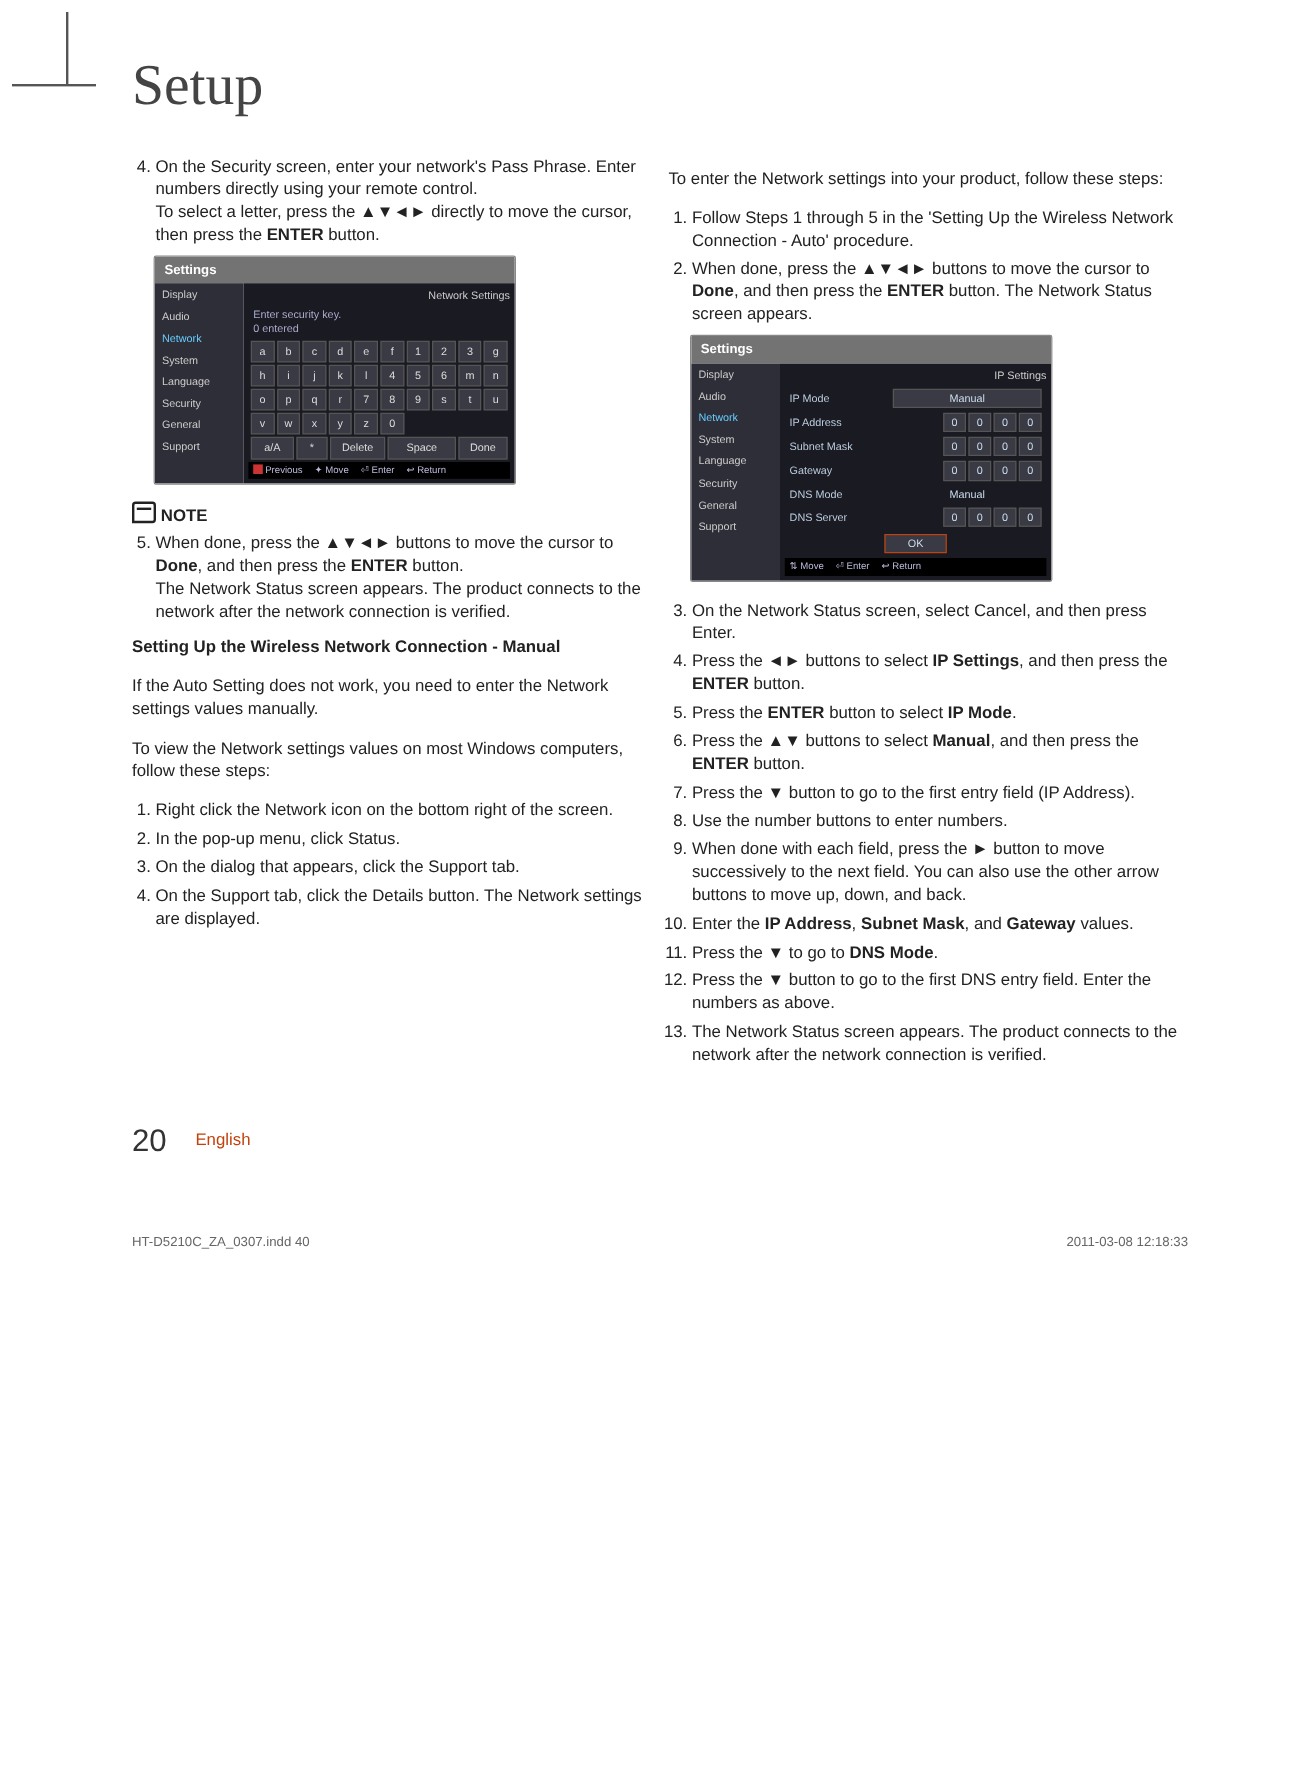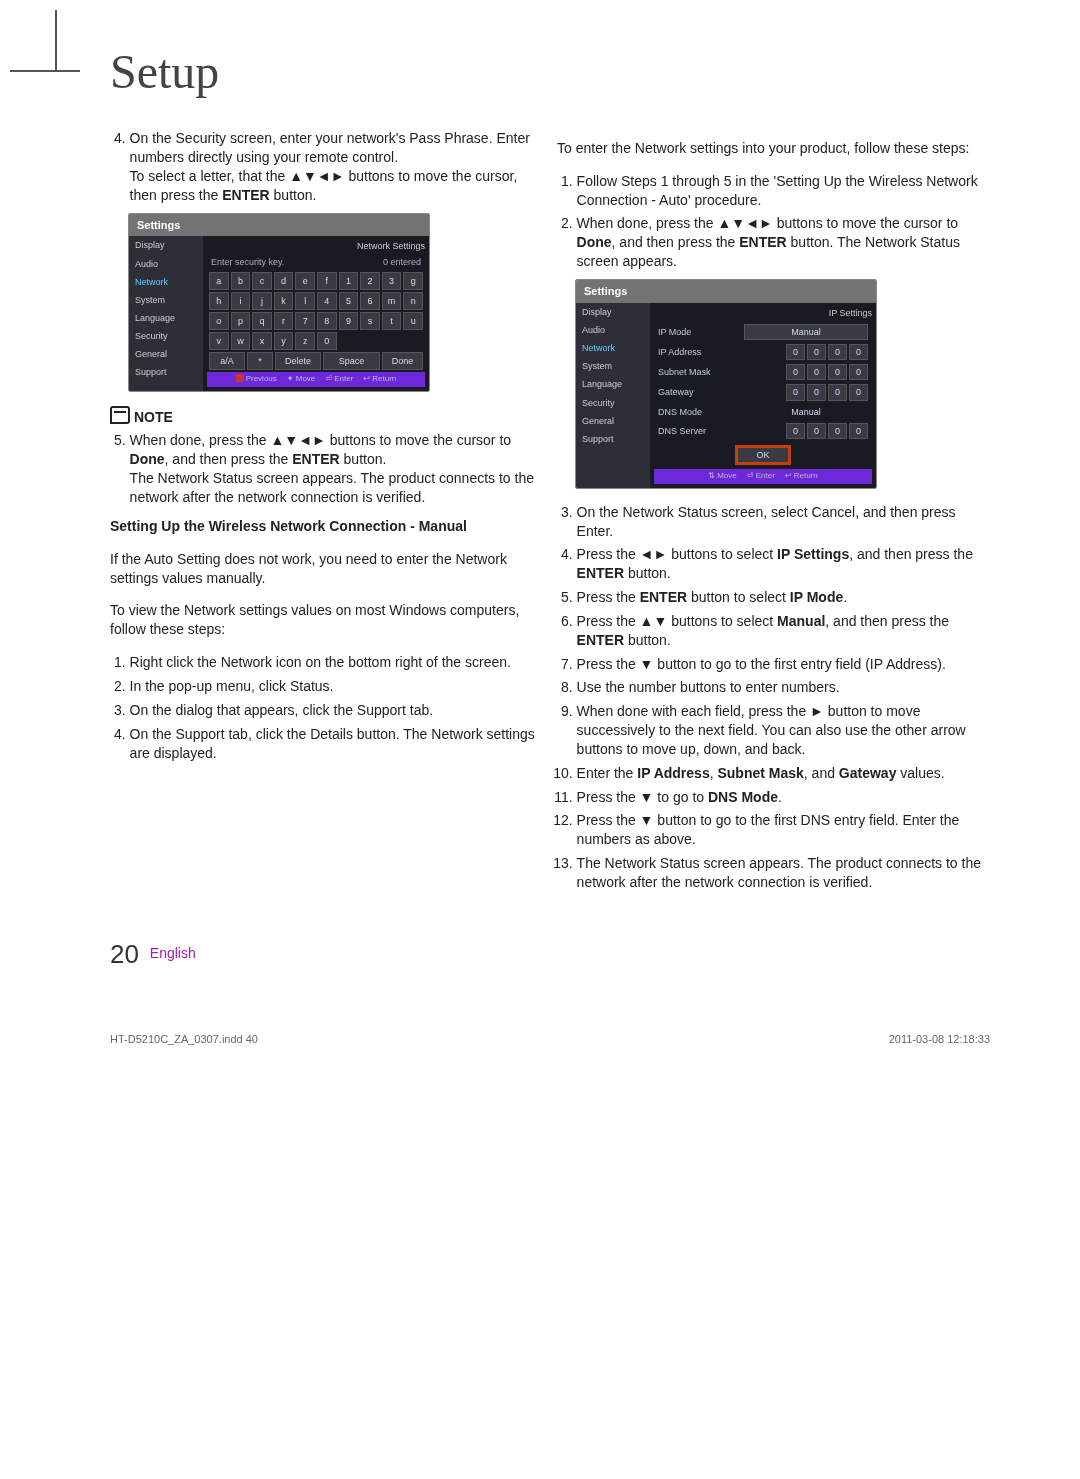--- a/index.html
+++ b/index.html
@@ -125,20 +125,21 @@
   color: #ccc;
   font-size: 9px;
   margin-bottom: 3px;
 }
 .sec-row {
   display: flex;
   justify-content: space-between;
   font-size: 9px;
   color: #aac;
   margin: 2px 4px;
+  flex-direction: column;
 }
 .keypad {
   display: grid;
   grid-template-columns: repeat(10, 1fr);
   gap: 2px;
   padding: 2px;
 }
 .keypad-bottom {
   display: grid;
   grid-template-columns: 1.4fr 1fr 1.8fr 2.2fr 1.6fr;
@@ -147,26 +148,25 @@
 }
 .key {
   background: #3a3a44;
   color: #ddd;
   text-align: center;
   font-size: 9px;
   padding: 2px 0;
   border: 1px solid #555;
 }
 .bottom-bar {
-  background: #6d28d9;
+  background: #000000;
   color: #bbd;
   font-size: 8px;
   padding: 2px 4px;
   display: flex;
-  justify-content: center;
   gap: 10px;
 }
 .bottom-bar span { white-space: nowrap; }
 .red-sq{display:inline-block;width:8px;height:8px;background:#c33;margin-right:2px;vertical-align:-1px;}
 
 .ip-row {
   display: flex;
   align-items: center;
   font-size: 9px;
   color: #bcd;
@@ -193,60 +193,60 @@
   border:1px solid #555;
   color:#cde;
   padding:1px 4px;
   text-align:center;
   font-size:9px;
 }
 .ok-btn {
   width:50px;
   margin:4px auto;
   background:#3a3a44;
-  border:3px solid #c2410c;
+  border:1px solid #c2410c;
   text-align:center;
   font-size:9px;
   color:#cde;
   padding:1px 0;
 }
 .footer {
   display:flex;
   justify-content:space-between;
   font-size:11px;
   color:#666;
   margin-top:60px;
 }
 .pagenum {
   font-size:26px;
   color:#333;
 }
 .lang {
   font-size:14px;
-  color:#a21caf;
+  color:#c2410c;
   vertical-align: 5px;
-  margin-left:7px;
+  margin-left:20px;
 }
 </style>
 </head>
 <body>
 
 <div class="rule"></div>
 <div class="rule-h"></div>
 
 <h1 class="title">Setup</h1>
 
 <div class="cols">
 
   <div class="col">
 
     <ol start="4">
       <li>
         <span>On the Security screen, enter your network's Pass Phrase. Enter numbers directly using your remote control.</span><br>
-        <span>To select a letter, that the ▲▼◄► buttons to move the cursor, then press the </span><span class="bold">ENTER</span><span> button.</span>
+        <span>To select a letter, press the ▲▼◄► directly to move the cursor, then press the </span><span class="bold">ENTER</span><span> button.</span>
       </li>
     </ol>
 
     <div class="panel" style="width:300px;margin-left:18px;">
       <div class="panel-title">Settings</div>
       <div class="panel-body">
         <div class="panel-side">
           <div>Display</div>
           <div>Audio</div>
           <div class="hl">Network</div>

